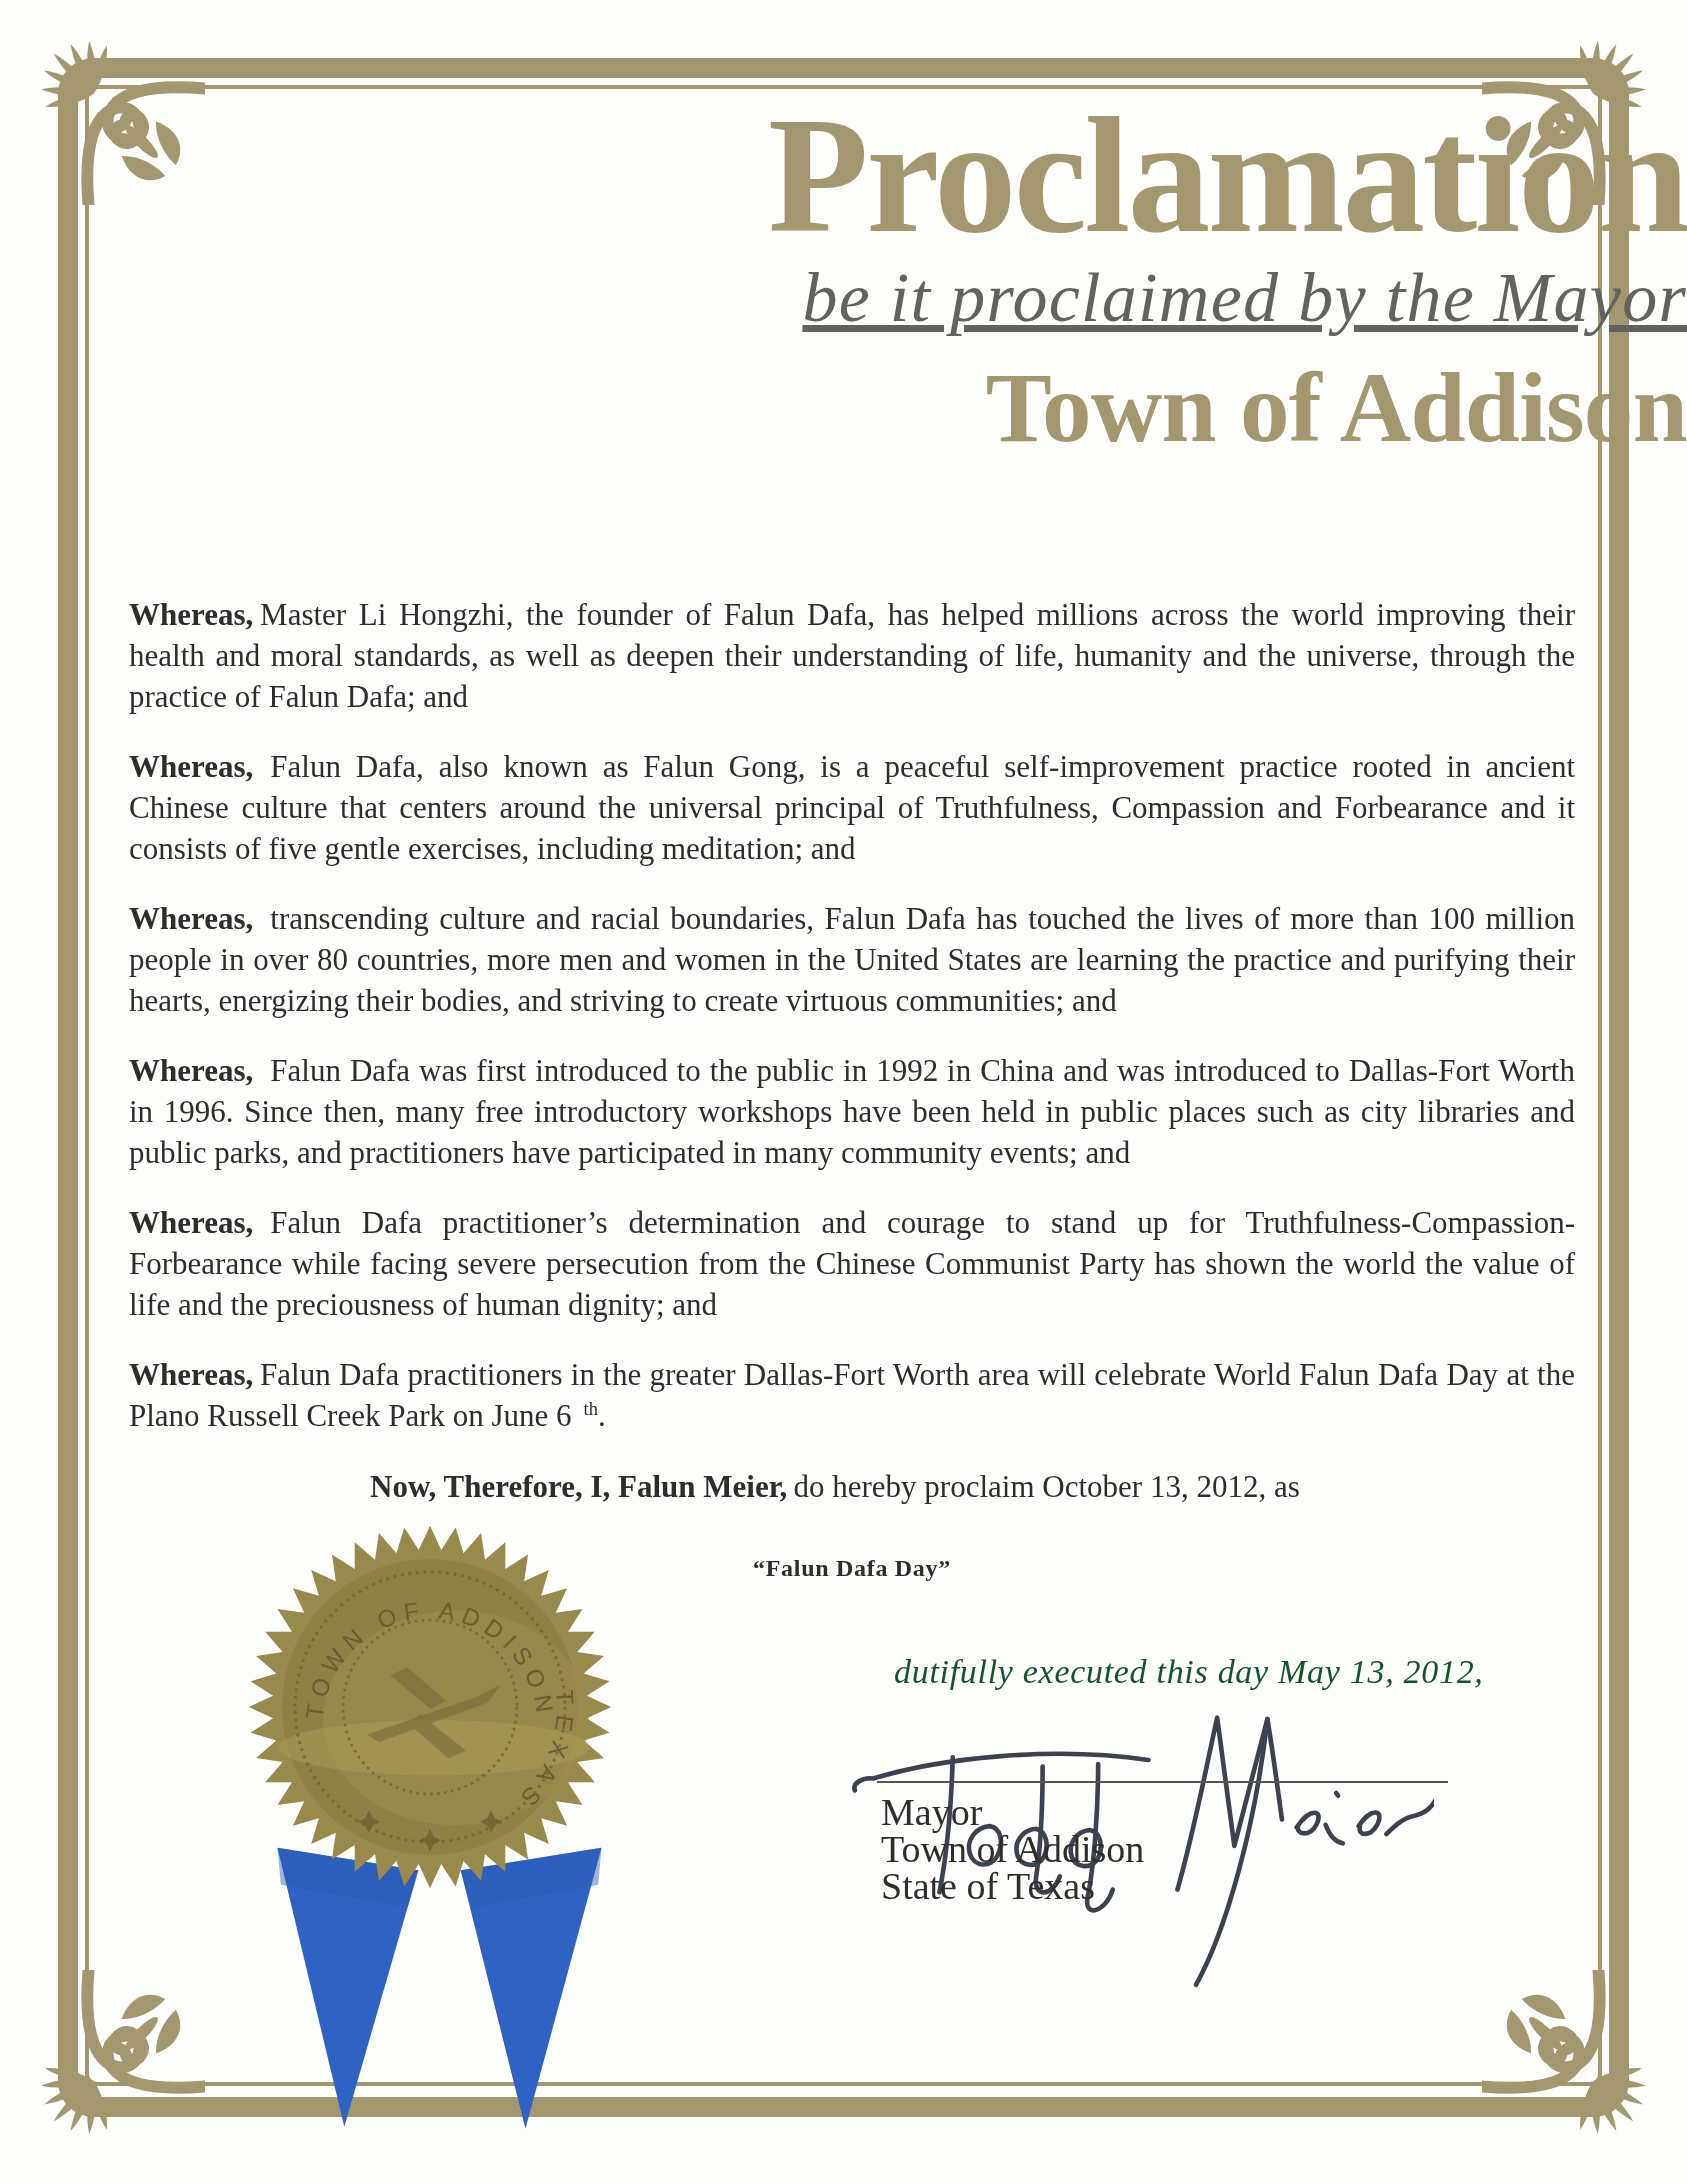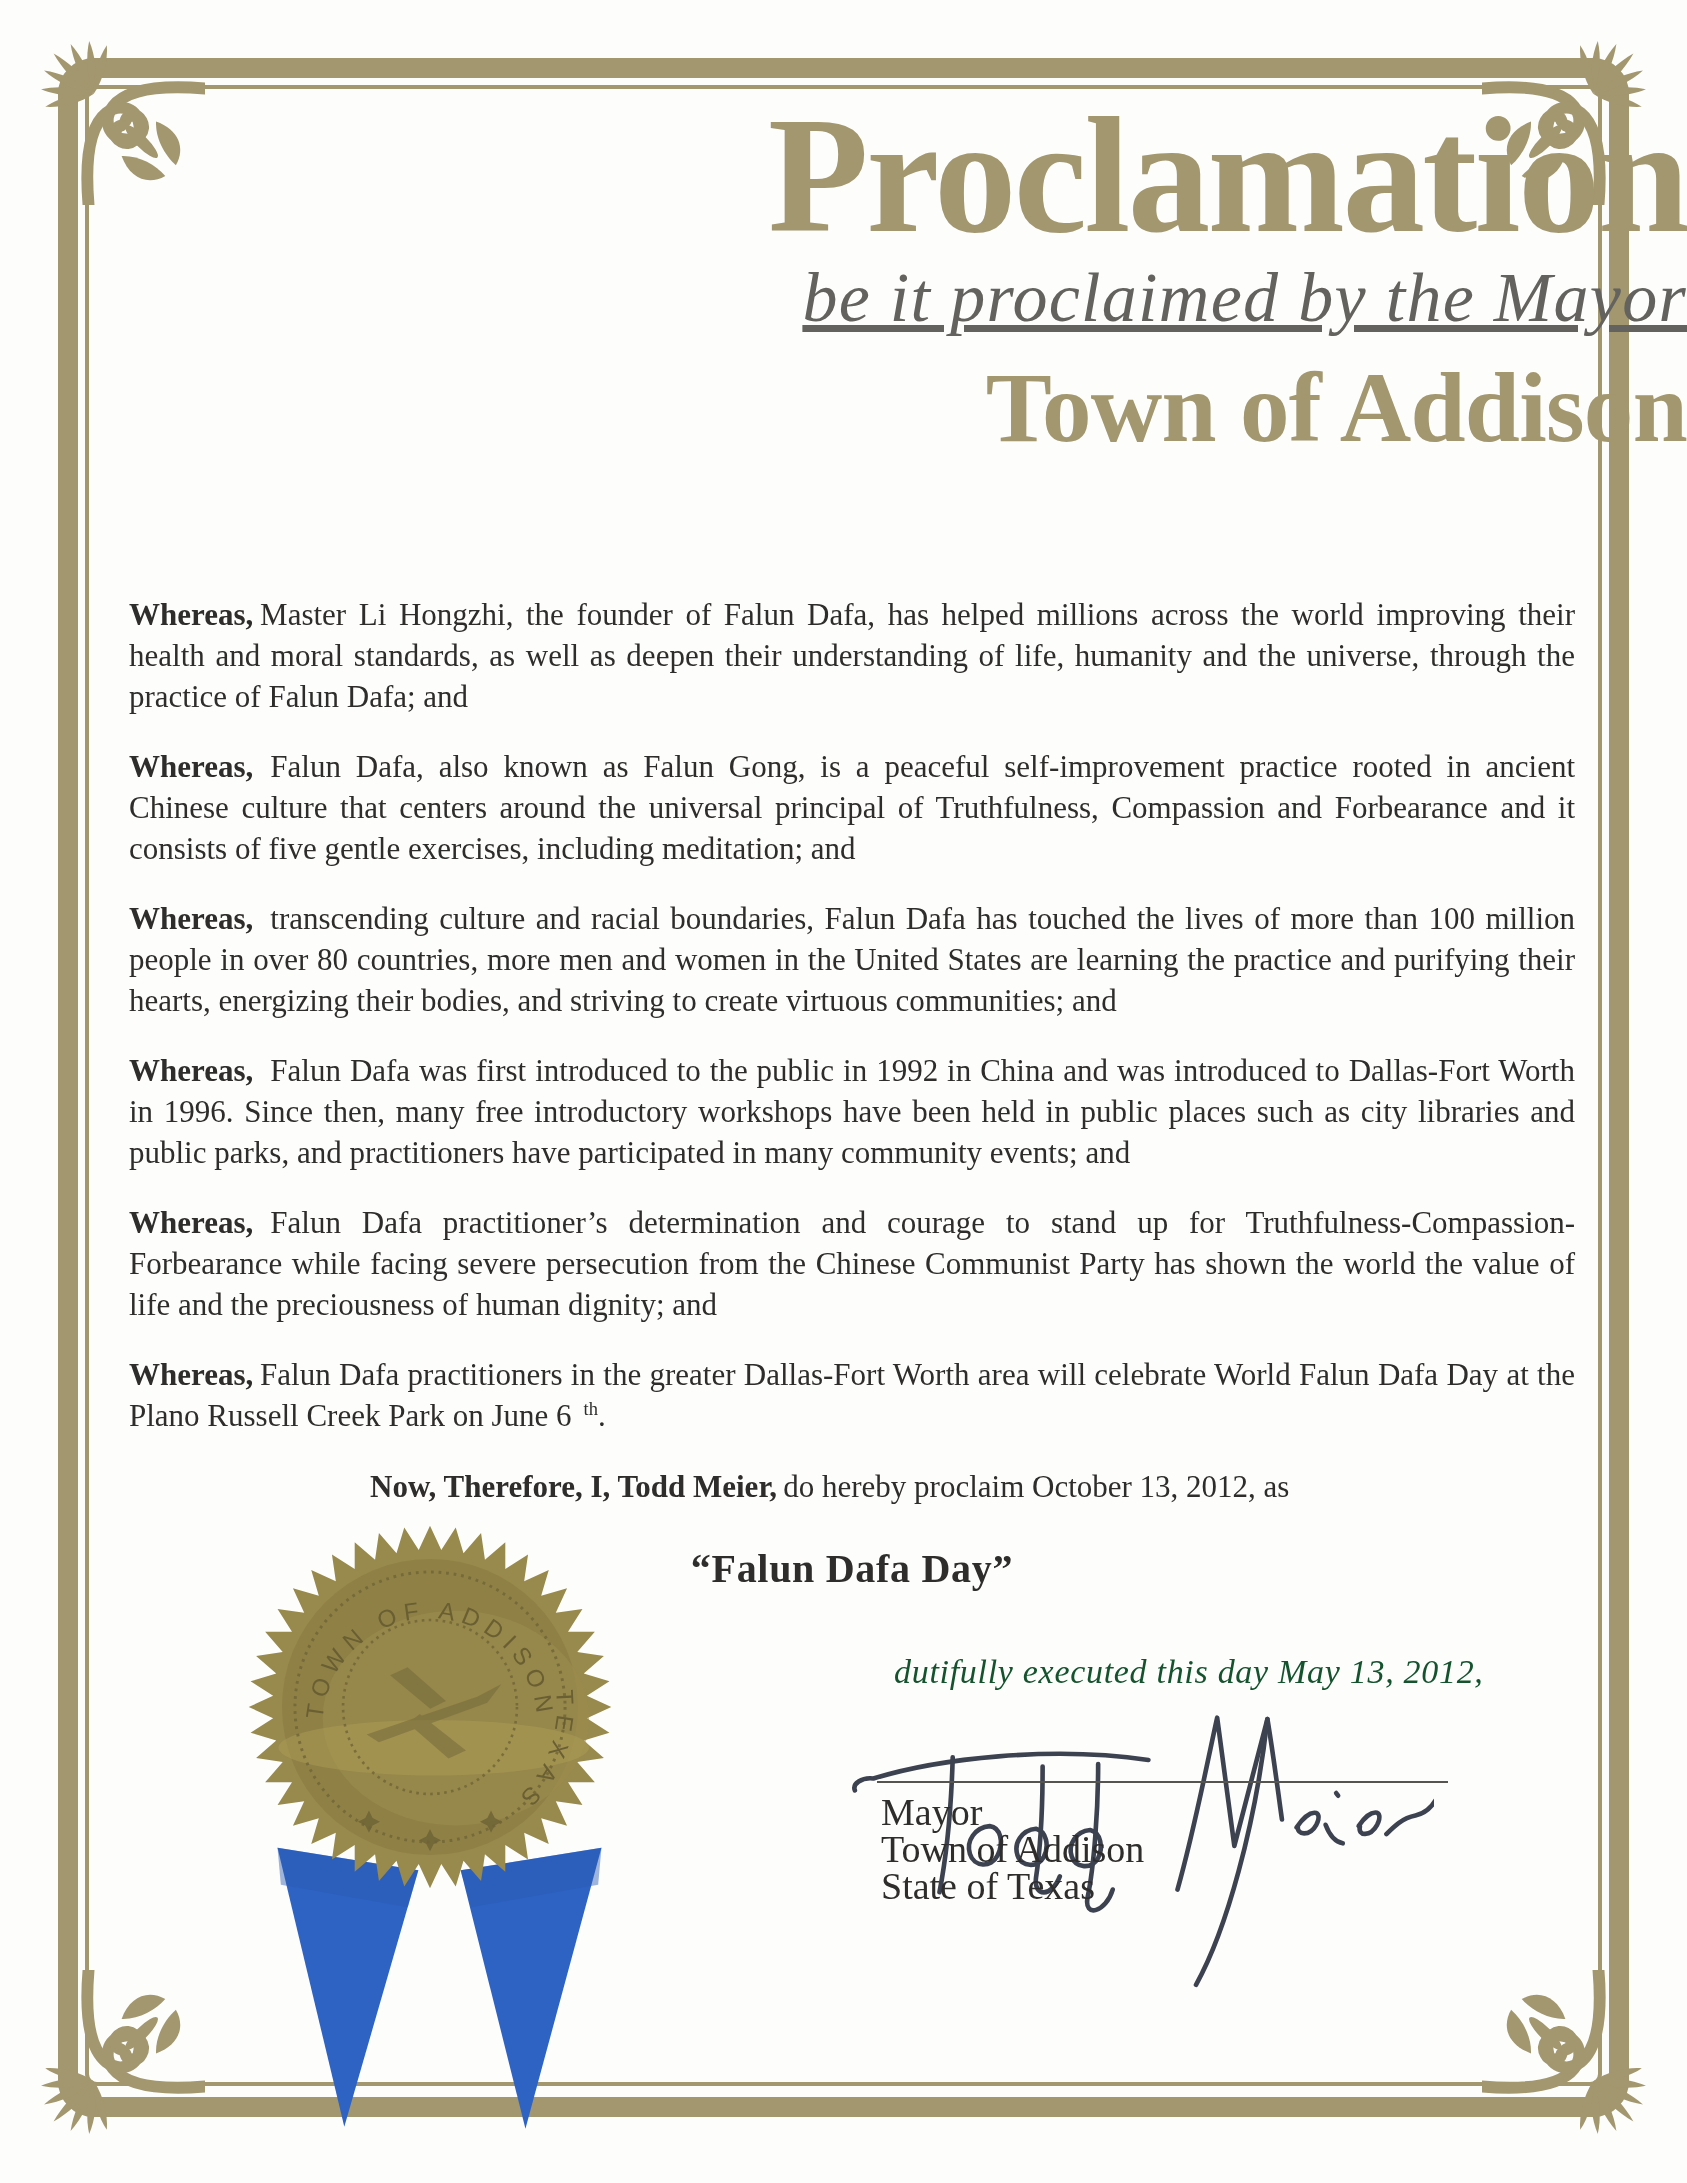--- a/index.html
+++ b/index.html
@@ -52,21 +52,21 @@
     font-size:31px;line-height:41px;color:var(--ink);
   }
   .para{margin:0 0 29px 0;text-align:justify;}
   .lead{font-weight:bold;margin-right:.22em;}
   .para:nth-child(2) .lead,.para:nth-child(3) .lead,
   .para:nth-child(4) .lead,.para:nth-child(5) .lead{margin-right:.55em;}
   .para sup{font-size:18.5px;line-height:0;padding-left:12px;}
   .proclaim{margin:30px 0 0 241px;text-align:left;}
   .proclaim .lead-strong{font-weight:bold;margin-right:.2em;}
   .day-title{
-    margin-top:41px;text-align:center;font-size:40px;font-weight:bold;
+    margin-top:41px;text-align:center;font-size:24px;font-weight:bold;
     letter-spacing:0.7px;
   }
   
   .execution{
     position:absolute;left:894px;top:1653px;font-size:34px;font-style:italic;
     color:#14532d;letter-spacing:0.7px;
   }
   .sig-svg{position:absolute;left:839px;top:1679px;width:595px;height:318px;}
   .sig-line{
     position:absolute;left:877px;top:1781px;width:571px;height:0;
@@ -177,21 +177,21 @@
     <div class="municipality">Town of Addison</div>
   </div>
 
   <div class="body-copy">
     <p class="para"><span class="lead">Whereas,</span><span>Master Li Hongzhi, the founder of Falun Dafa, has helped millions across the world improving their health and moral standards, as well as deepen their understanding of life, humanity and the universe, through the practice of Falun Dafa; and</span></p>
     <p class="para"><span class="lead">Whereas,</span><span>Falun Dafa, also known as Falun Gong, is a peaceful self-improvement practice rooted in ancient Chinese culture that centers around the universal principal of Truthfulness, Compassion and Forbearance and it consists of five gentle exercises, including meditation; and</span></p>
     <p class="para"><span class="lead">Whereas,</span><span>transcending culture and racial boundaries, Falun Dafa has touched the lives of more than 100 million people in over 80 countries, more men and women in the United States are learning the practice and purifying their hearts, energizing their bodies, and striving to create virtuous communities; and</span></p>
     <p class="para"><span class="lead">Whereas,</span><span>Falun Dafa was first introduced to the public in 1992 in China and was introduced to Dallas-Fort Worth in 1996.  Since then, many free introductory workshops have been held in public places such as city libraries and public parks, and practitioners have participated in many community events; and</span></p>
     <p class="para"><span class="lead">Whereas,</span><span>Falun Dafa practitioner’s determination and courage to stand up for Truthfulness-Compassion-Forbearance while facing severe persecution from the Chinese Communist Party has shown the world the value of life and the preciousness of human dignity; and</span></p>
     <p class="para"><span class="lead">Whereas,</span><span>Falun Dafa practitioners in the greater Dallas-Fort Worth area will celebrate World Falun Dafa Day at the Plano Russell Creek Park on June 6</span><sup>th</sup><span>.</span></p>
-    <p class="para proclaim"><span class="lead-strong">Now, Therefore, I, Todd Meier,</span><span>do hereby proclaim October 13, 2012, as</span></p>
+    <p class="para proclaim"><span class="lead-strong">Now, Therefore, I, Falun Meier,</span><span>do hereby proclaim October 13, 2012, as</span></p>
     <div class="day-title">“Falun Dafa Day”</div>
   </div>
 
   <div class="execution">dutifully executed this day May 13, 2012,</div>
 
   <svg class="sig-svg" viewBox="0 0 900 480">
     <g fill="none" stroke="#3d4250" stroke-width="7" stroke-linecap="round" stroke-linejoin="round">
       <path d="M 24 168 C 20 158 34 148 52 150 C 150 120 320 100 468 122"></path>
       <path d="M 172 118 C 170 190 162 270 152 322"></path>
       <path d="M 228 222 C 206 224 192 244 198 264 C 204 284 230 286 240 266 C 250 246 244 224 228 222 Z"></path>

